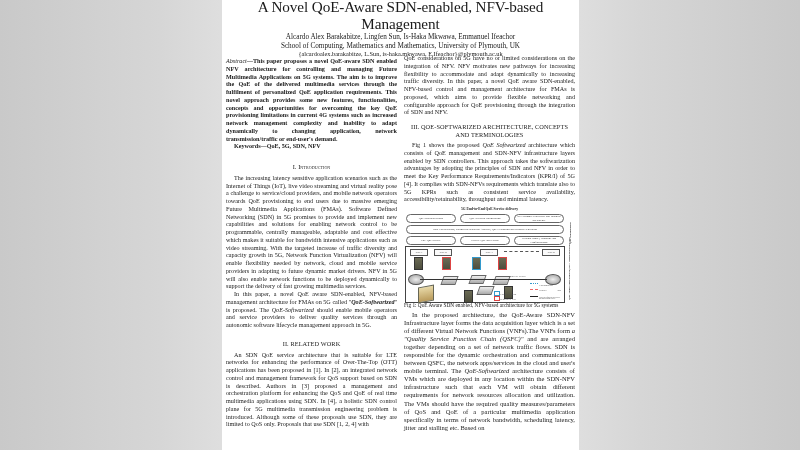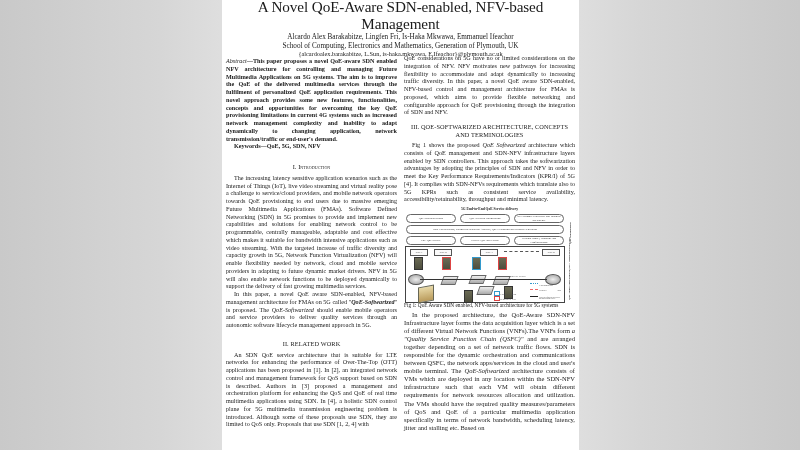--- a/index.html
+++ b/index.html
@@ -47,22 +47,22 @@
   .legend-t { position:absolute; font-size:2.4px; color:#555; }
 </style>
 </head>
 <body>
 
 <div class="page">
   <div class="title">
     <div>A Novel QoE-Aware SDN-enabled, NFV-based Management</div>
   </div>
   <div class="authors">
-    <div>Alcardo Alex Barakabitze, Lingfen Fri, Is-Haka Mkwawa, Emmanuel Ifeachor</div>
-    <div>School of Computing, Electronics and Mathematics, Generation of Plymouth, UK</div>
+    <div>Alcardo Alex Barakabitze, Lingfen Sun, Is-Haka Mkwawa, Emmanuel Ifeachor</div>
+    <div>School of Computing, Mathematics and Mathematics, University of Plymouth, UK</div>
     <div class="email">{alcardoalex.barakabitze, L.Sun, is-haka.mkwawa, E.Ifeachor}@plymouth.ac.uk</div>
   </div>
 
   <div class="cols">
 
     <div class="col">
       <div class="abstract">
         <i>Abstract</i><span>—This paper proposes a novel QoE-aware SDN enabled NFV architecture for controlling and managing Future Multimedia Applications on 5G systems. The aim is to improve the QoE of the delivered multimedia services through the fulfilment of personalized QoE application requirements. This novel approach provides some new features, functionalities, concepts and opportunities for overcoming the key QoE provisioning limitations in current 4G systems such as increased network management complexity and inability to adapt dynamically to changing application, network transmission/traffic or end-user's demand.</span>
       </div>
       <div class="kw">Keywords—QoE, 5G, SDN, NFV</div>

